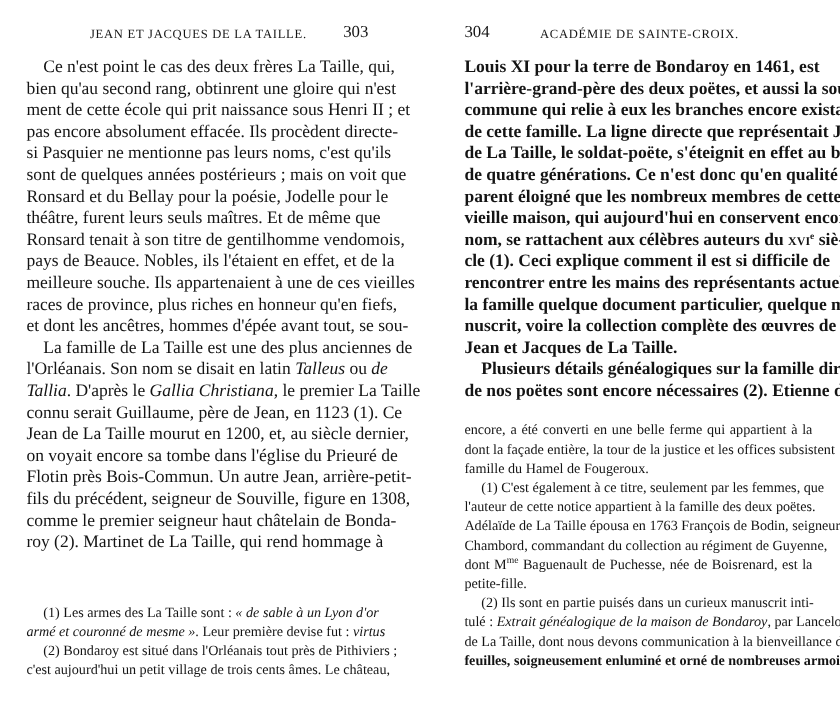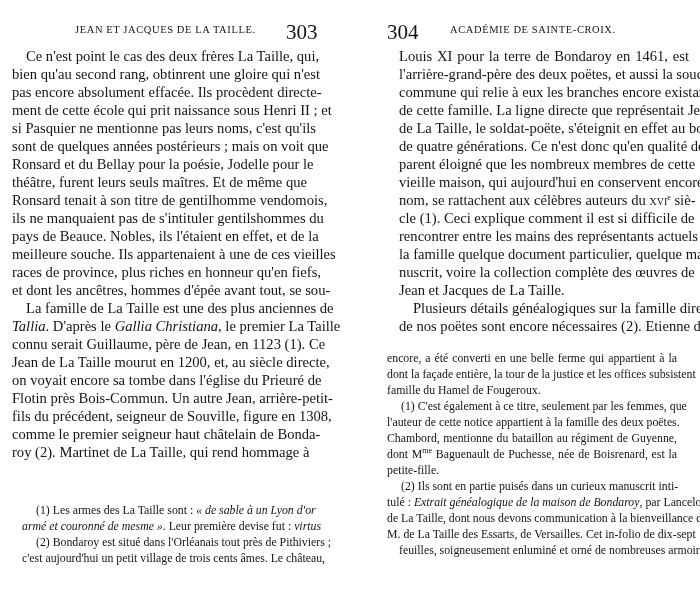--- a/index.html
+++ b/index.html
@@ -2,60 +2,60 @@
 <html><head>
 <meta charset="utf-8">
 <style>
   html, body { margin: 0; padding: 0; background: #ffffff; }
   body { width: 700px; height: 605px; position: relative; overflow: hidden;
          font-family: "Liberation Serif", "DejaVu Serif", serif; color: #141414; }
   .page { position: absolute; top: 0; height: 605px; }
   #page-left { left: 0; width: 350px; }
   #page-right { left: 350px; width: 350px; }
   .header { position: absolute; top: 24px; font-size: 10.5px; letter-spacing: 0.6px; white-space: nowrap; }
-  .pnum { position: absolute; top: 20px; font-size: 21px; }
+  .pnum { position: absolute; top: 20px; font-size: 14px; }
   .main { position: absolute; font-size: 14.6px; line-height: 18px; }
   .main .ln { display: block; white-space: nowrap; text-align: justify; text-align-last: justify; height: 18px; }
   .main .ln.last { text-align-last: left; }
   .main .ln.ind { text-indent: 14px; }
   .notes { position: absolute; font-size: 11.8px; line-height: 16px; }
   .notes .ln { display: block; white-space: nowrap; text-align: justify; text-align-last: justify; height: 16px; }
   .notes .ln.last { text-align-last: left; }
   .notes .ln.ind { text-indent: 14px; }
-  .bold { font-weight: normal; margin-left: 12px; }
+  .bold { font-weight: bold; }
   i { font-style: italic; }
   sup { font-size: 8px; vertical-align: 5px; line-height: 0; }
 </style>
 </head>
 <body>
 
 <div class="page" id="page-left">
   <div class="header" style="left:75px;">JEAN ET JACQUES DE LA TAILLE.</div>
   <div class="pnum" style="left:286px;">303</div>
 
-  <div class="main" style="left:12px; top:47px; width:289px;">
+  <div class="main" style="left:22px; top:47px; width:289px;">
     <span class="ln ind">Ce n'est point le cas des deux frères La Taille, qui,</span>
     <span class="ln">bien qu'au second rang, obtinrent une gloire qui n'est</span>
+    <span class="ln">ment de cette école qui prit naissance sous Henri II ; et</span>
     <span class="ln">pas encore absolument effacée. Ils procèdent directe-</span>
-    <span class="ln">ment de cette école qui prit naissance sous Henri II ; et</span>
     <span class="ln">si Pasquier ne mentionne pas leurs noms, c'est qu'ils</span>
     <span class="ln">sont de quelques années postérieurs ; mais on voit que</span>
     <span class="ln">Ronsard et du Bellay pour la poésie, Jodelle pour le</span>
     <span class="ln">théâtre, furent leurs seuls maîtres. Et de même que</span>
     <span class="ln">Ronsard tenait à son titre de gentilhomme vendomois,</span>
-    <span class="ln">ils ne manquaient pas de s'intituler gentilshommes du</span>
     <span class="ln">pays de Beauce. Nobles, ils l'étaient en effet, et de la</span>
     <span class="ln">meilleure souche. Ils appartenaient à une de ces vieilles</span>
     <span class="ln">races de province, plus riches en honneur qu'en fiefs,</span>
     <span class="ln">et dont les ancêtres, hommes d'épée avant tout, se sou-</span>
 
     <span class="ln ind">La famille de La Taille est une des plus anciennes de</span>
+    <span class="ln"><span>l'Orléanais. Son nom se disait en latin </span><i>Talleus</i><span> ou </span><i>de</i></span>
     <span class="ln"><i>Tallia</i><span>. D'après le </span><i>Gallia Christiana</i><span>, le premier La Taille</span></span>
     <span class="ln">connu serait Guillaume, père de Jean, en 1123 (1). Ce</span>
-    <span class="ln">Jean de La Taille mourut en 1200, et, au siècle directe,</span>
+    <span class="ln">Jean de La Taille mourut en 1200, et, au siècle dernier,</span>
     <span class="ln">on voyait encore sa tombe dans l'église du Prieuré de</span>
     <span class="ln">Flotin près Bois-Commun. Un autre Jean, arrière-petit-</span>
     <span class="ln">fils du précédent, seigneur de Souville, figure en 1308,</span>
     <span class="ln">comme le premier seigneur haut châtelain de Bonda-</span>
     <span class="ln">roy (2). Martinet de La Taille, qui rend hommage à</span>
   </div>
 
   <div class="notes" style="left:22px; top:502px; width:289px;">
     <span class="ln ind"><span>(1) Les armes des La Taille sont : </span><i>« de sable à un Lyon d'or</i></span>
     <span class="ln"><i>armé et couronné de mesme »</i><span>. Leur première devise fut : </span><i>virtus</i></span>
@@ -86,22 +86,22 @@
     <span class="ln ind">Plusieurs détails généalogiques sur la famille directe</span>
     <span class="ln">de nos poëtes sont encore nécessaires (2). Etienne de</span>
   </div>
 
   <div class="notes" style="left:37px; top:350px; width:290px;">
     <span class="ln">encore, a été converti en une belle ferme qui appartient à la</span>
     <span class="ln">dont la façade entière, la tour de la justice et les offices subsistent</span>
     <span class="ln last">famille du Hamel de Fougeroux.</span>
     <span class="ln ind">(1) C'est également à ce titre, seulement par les femmes, que</span>
     <span class="ln">l'auteur de cette notice appartient à la famille des deux poëtes.</span>
-    <span class="ln">Chambord, mentionne du bataillon au régiment de Guyenne,</span>
+    <span class="ln">Adélaïde de La Taille épousa en 1763 François de Bodin, seigneur</span>
+    <span class="ln">Chambord, commandant du collection au régiment de Guyenne,</span>
     <span class="ln"><span>dont M</span><sup>me</sup><span> Baguenault de Puchesse, née de Boisrenard, est la</span></span>
     <span class="ln last">petite-fille.</span>
     <span class="ln ind">(2) Ils sont en partie puisés dans un curieux manuscrit inti-</span>
     <span class="ln"><span>tulé : </span><i>Extrait généalogique de la maison de Bondaroy</i><span>, par Lancelot</span></span>
     <span class="ln">de La Taille, dont nous devons communication à la bienveillance de</span>
-    <span class="ln">M. de La Taille des Essarts, de Versailles. Cet in-folio de dix-sept</span>
     <span class="ln bold">feuilles, soigneusement enluminé et orné de nombreuses armoiries,</span>
   </div>
 </div>
 
 </body></html>

